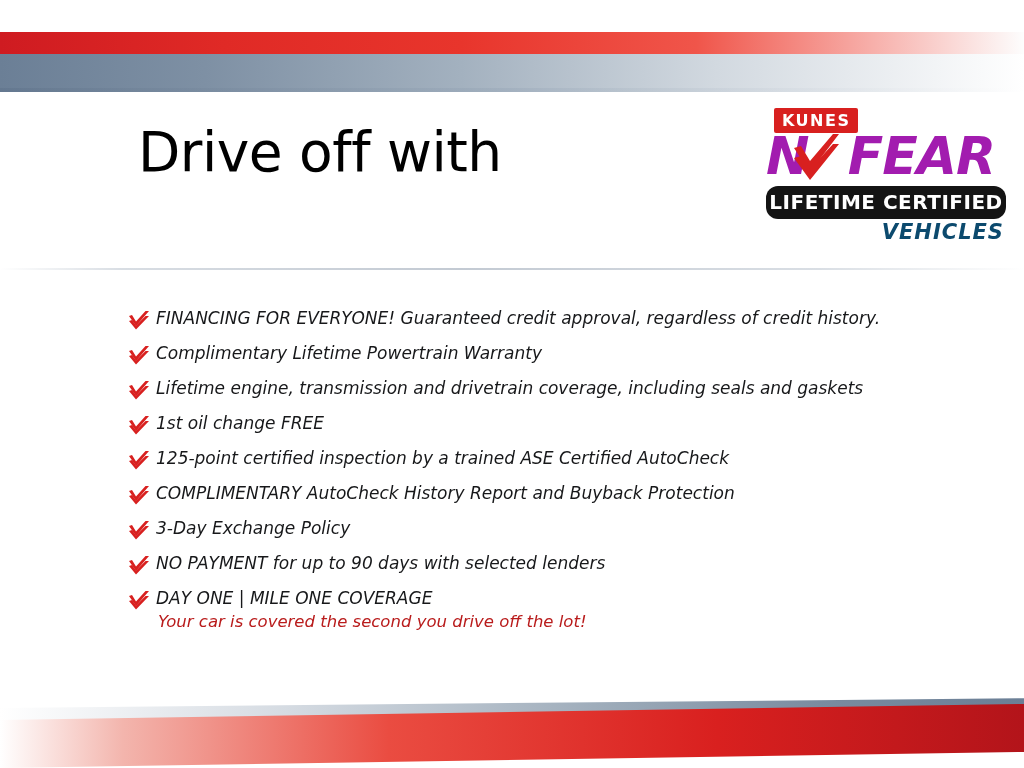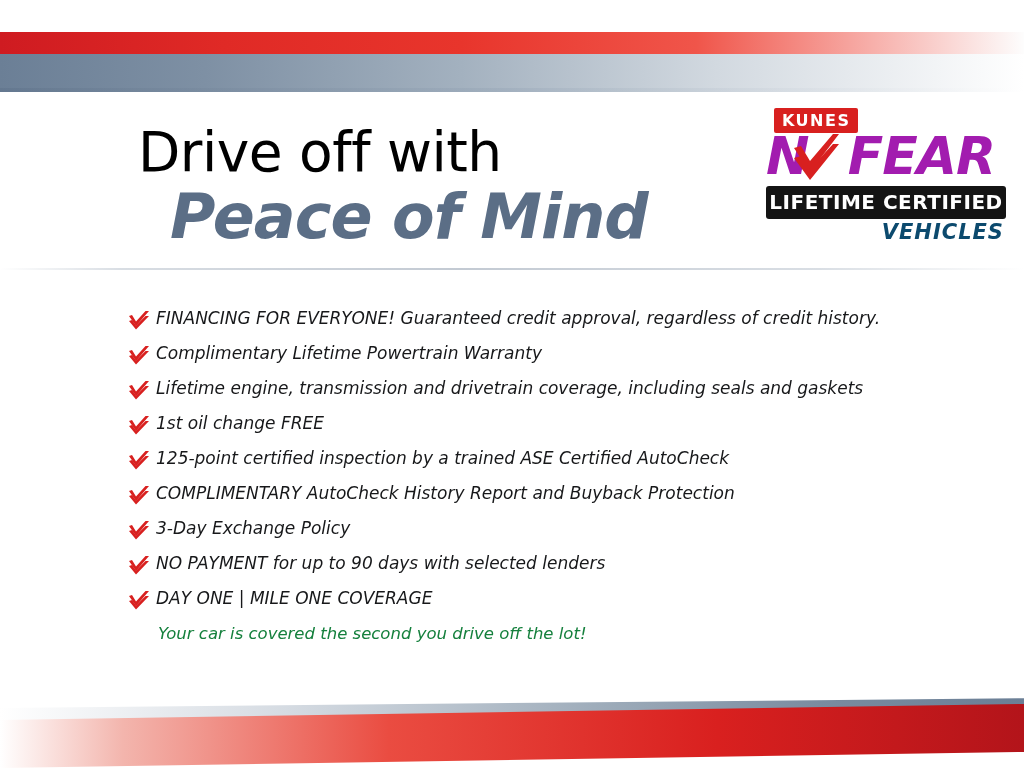--- a/index.html
+++ b/index.html
@@ -138,21 +138,21 @@
     position: absolute;
     left: 0; top: 78px;
     width: 240px;
     background: #141414;
     color: #ffffff;
     text-align: center;
     font-weight: 700;
     font-size: 20px;
     letter-spacing: 0.5px;
     padding: 4px 0 5px 0;
-    border-radius: 3px;
+    border-radius: 12px;
     font-family: "DejaVu Sans", sans-serif;
   }
   .logo-vehicles {
     position: absolute;
     right: 2px; top: 112px;
     color: #0c4a6e;
     font-weight: 700;
     font-style: italic;
     font-size: 21px;
     letter-spacing: 1px;
@@ -188,36 +188,35 @@
   }
   .benefit-text b {
     font-weight: 400;
   }
   .benefit-sub {
     display: block;
     font-size: 16.5px;
     line-height: 22px;
     font-style: italic;
     font-weight: 400;
-    color: #15803d;
-    margin-top: 14px;
+    color: #b91c1c;
+    margin-top: 2px;
     margin-left: 2px;
   }
 </style>
 </head>
 <body>
 
 <div class="page">
 
   <div class="band-top-red"></div>
   <div class="band-top-slate"></div>
 
   <div class="headline">
     <div class="headline-line1">Drive off with</div>
-    <div class="headline-line2">Peace of Mind</div>
   </div>
 
   <div class="headline-rule"></div>
 
   <div class="logo">
     <div class="logo-kunes">KUNES</div>
     <div class="logo-nofear">
       <span>N</span><span style="visibility:hidden">X</span><span>FEAR</span>
     </div>
     <div class="logo-check">

